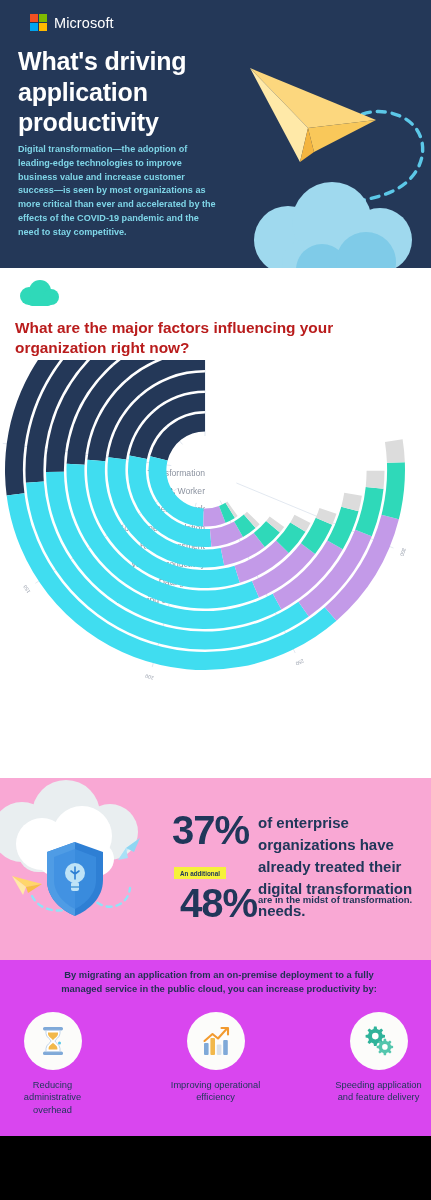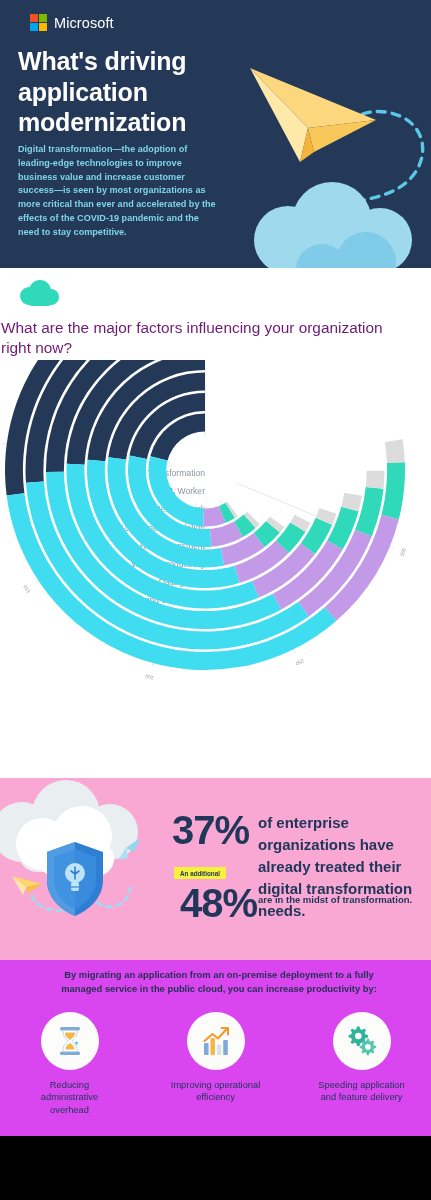--- a/index.html
+++ b/index.html
@@ -38,22 +38,22 @@
   .plane { position:absolute; left:244px; top:48px; width:138px; height:118px; }
   
   .swoosh { position:absolute; left:300px; top:78px; width:135px; height:160px; }
   
   .hero-cloud { position:absolute; left:232px; top:182px; width:200px; height:110px; }
 
   
   .mid { position:absolute; left:0; top:268px; width:431px; height:510px; background:#ffffff; overflow:hidden; }
   .teal-cloud { position:absolute; left:14px; top:12px; width:48px; height:28px; }
   .q-title {
-    position:absolute; left:1px; top:50px; width:400px;
-    color:#701a75; font-size:15.4px; font-weight:400; line-height:1.32;
+    position:absolute; left:15px; top:50px; width:400px;
+    color:#b91c1c; font-size:15.4px; font-weight:700; line-height:1.32;
   }
 
   .chart-wrap { position:absolute; left:0; top:92px; width:431px; height:330px; }
   .chart-svg { position:absolute; left:0; top:0; }
 
   .cat-labels { position:absolute; left:0px; top:104px; width:205px; text-align:right; }
   .cat-row { height:18.2px; line-height:18.2px; font-size:8.6px; color:#8c93a0; white-space:nowrap; }
   .cat-row b { color:#3e4a5e; font-weight:700; }
 
   
@@ -69,21 +69,21 @@
   .badge { position:absolute; left:174px; top:89px; background:#F6F13A; color:#20375A; font-size:6.3px; font-weight:700; padding:2.5px 6px; }
   .pct2 { position:absolute; left:172px; top:105px; color:#20375A; font-size:40px; font-weight:700; letter-spacing:-1px; line-height:1;margin-left:8px; }
   .txt2 { position:absolute; left:258px; top:115px; width:168px; color:#20375A; font-size:9.5px; font-weight:600; line-height:1.46; }
 
   
   .foot { position:absolute; left:0; top:960px; width:431px; height:240px; background:#d946ef; overflow:hidden; }
   .foot-lede {
     position:absolute; left:60px; top:8px; width:318px; text-align:center;
     color:#1f3150; font-size:9.4px; font-weight:600; line-height:1.5;
   }
-  .cards { position:absolute; left:0; top:52px; width:431px; display:flex; justify-content:center; gap:51px; }
+  .cards { position:absolute; left:0; top:52px; width:431px; display:flex; justify-content:center; gap:68px; }
   .card { width:95px; display:flex; flex-direction:column; align-items:center; }
   .card-circle {
     width:58px; height:58px; border-radius:50%; background:#FCFCFA;
     display:flex; align-items:center; justify-content:center;
   }
   .card-label { margin-top:9px; text-align:center; color:#20375A; font-size:9.3px; line-height:1.32; font-weight:500; }
   .blackbar { position:absolute; left:0; top:1136px; width:431px; height:64px; background:#000; }
 </style>
 </head>
 <body>
@@ -93,21 +93,21 @@
   <div class="ms-logo">
     <span class="ms-grid">
       <i></i>
         <i></i>
         <i></i>
         <i></i>
     </span>
     <span class="ms-word">Microsoft</span>
   </div>
 
-  <div class="hero-title">What's driving application modernization</div>
+  <div class="hero-title">What's driving application productivity</div>
   <div class="hero-body">Digital transformation—the adoption of leading-edge technologies to improve business value and increase customer success—is seen by most organizations as more critical than ever and accelerated by the effects of the COVID-19 pandemic and the need to stay competitive.</div>
 
   <svg class="swoosh" viewBox="0 0 135 160">
     <path d="M8 150 C 10 120, 60 130, 95 112 C 130 94, 132 52, 100 38 C 72 26, 44 40, 38 58" fill="none" stroke="#5cc8e8" stroke-width="3.4" stroke-linecap="round" stroke-dasharray="8 7"></path>
   </svg>
 
   <svg class="plane" viewBox="0 0 138 118">
     <path d="M6 20 L132 72 L64 80 Z" fill="#FCD77E"></path>
     <path d="M6 20 L64 80 L56 114 Z" fill="#FFE9A8"></path>
     <path d="M64 80 L132 72 L70 104 Z" fill="#F9C85A"></path>

